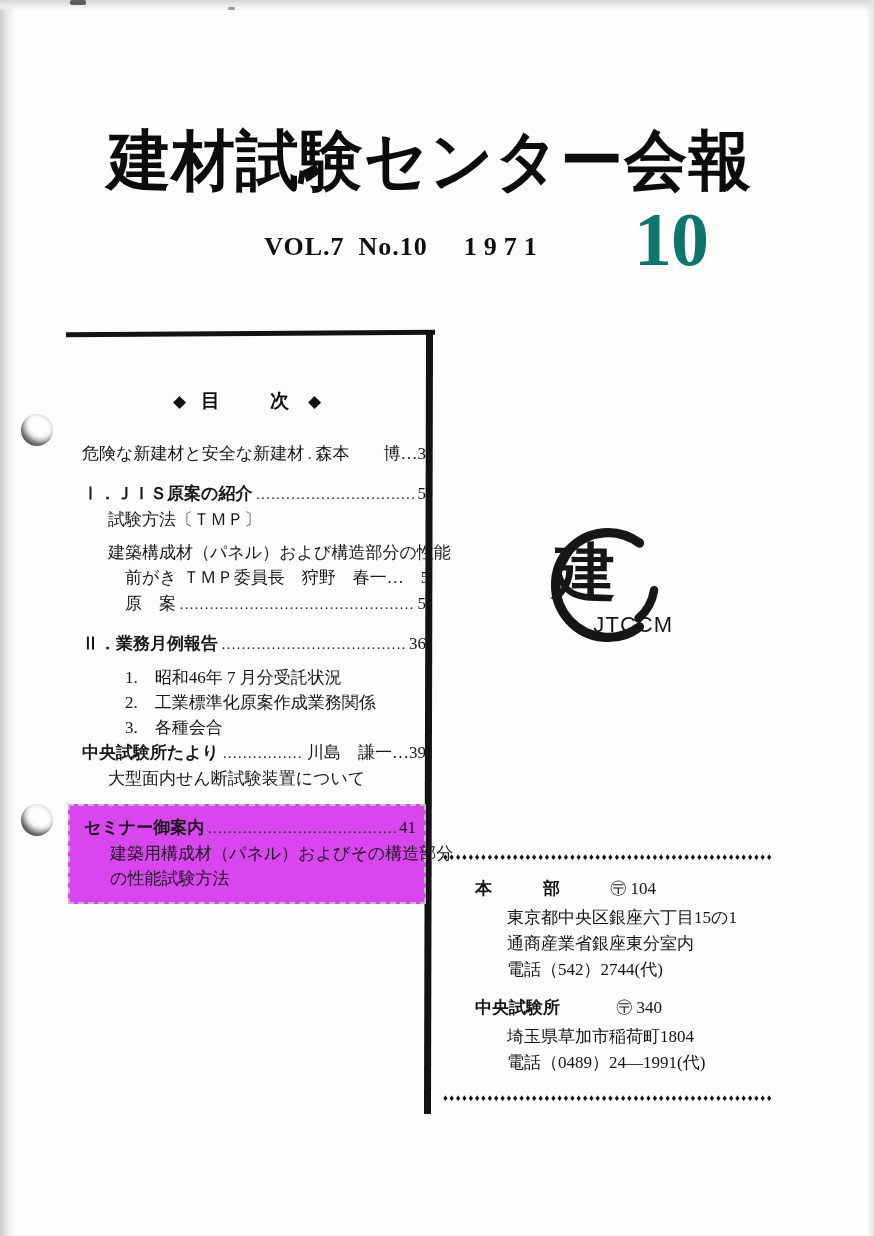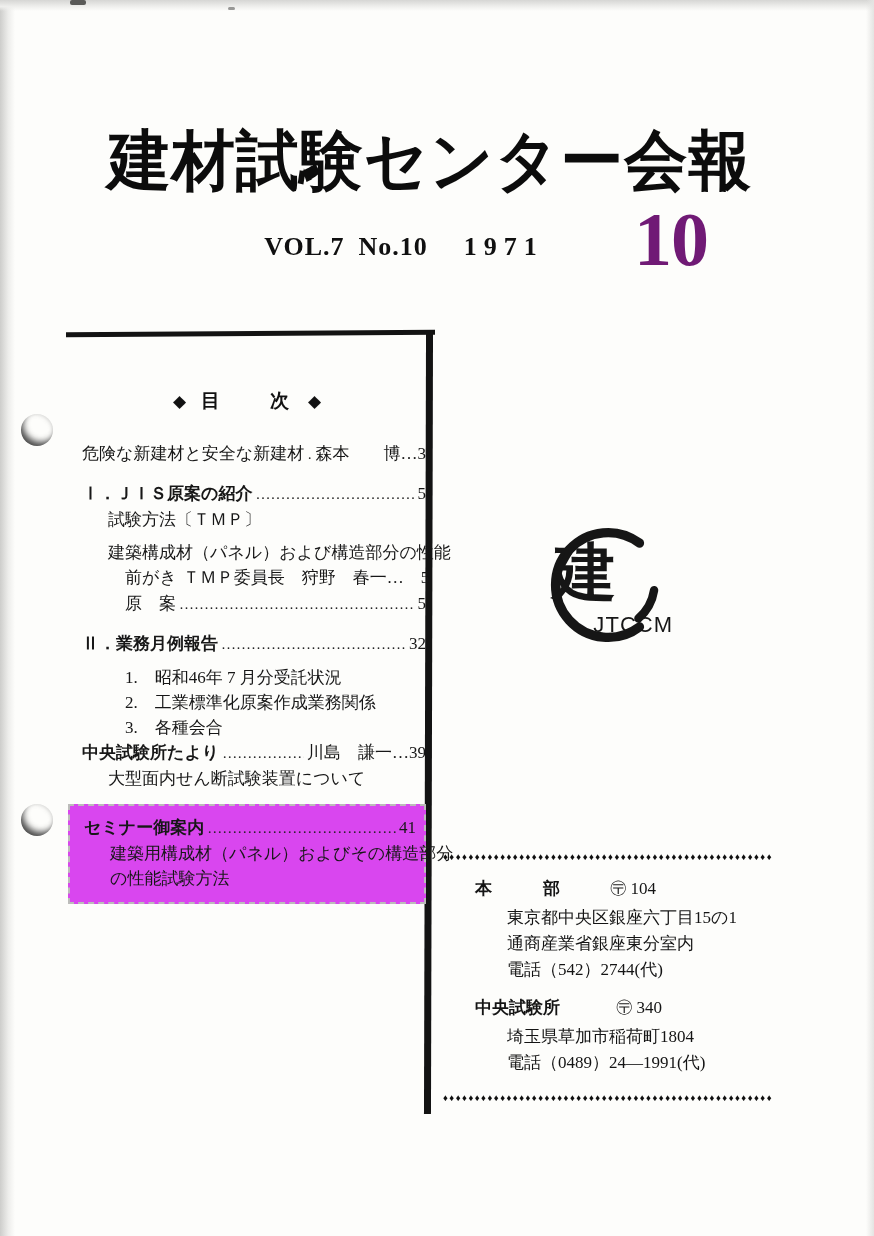--- a/index.html
+++ b/index.html
@@ -27,21 +27,21 @@
   }
   .vol-line{
     position:absolute;left:0;width:100%;top:232px;text-align:center;
     transform:translateX(-33px);
     font-weight:bold;font-size:26px;color:#101010;letter-spacing:1px;
   }
   .vol-line .no{margin-left:14px;}
   .vol-line .year{margin-left:36px;letter-spacing:7px;}
   .issue-num{
     position:absolute;left:634px;top:196px;
-    font-size:76px;font-weight:600;color:#701a75;letter-spacing:-1px;
+    font-size:76px;font-weight:600;color:#0f766e;letter-spacing:-1px;
   }
 
   
   .frame-top{position:absolute;left:66px;top:331px;width:369px;height:5px;background:#131313;transform:rotate(-0.4deg);}
   .frame-right{position:absolute;left:425px;top:332px;width:7px;height:782px;background:#131313;transform:rotate(0.15deg);}
 
   
   .punch-hole{position:absolute;left:21px;width:32px;height:32px;border-radius:50%;background:#fdfdfb;
     box-shadow:inset 4px -6px 6px -2px rgba(45,45,45,.85), inset -2px 2px 4px -2px rgba(120,120,120,.35);}
   .punch-hole.h1{top:414px;}
@@ -135,21 +135,21 @@
           <span class="trail">ＴＭＰ委員長　狩野　春一…　5</span>
         </div>
         <div class="toc-row indent2">
           <span class="tx">原　案</span>
           <span class="leader">…………………………………………………………………………………………………………</span>
           <span class="trail">5</span>
         </div>
         <div class="toc-row bold gap-lg">
           <span class="tx">Ⅱ．業務月例報告</span>
           <span class="leader">…………………………………………………………………………………………………………</span>
-          <span class="trail">32</span>
+          <span class="trail">36</span>
         </div>
         <div class="toc-row indent2 gap-sm">
           <span class="tx">1.　昭和46年 7 月分受託状況</span>
         </div>
         <div class="toc-row indent2">
           <span class="tx">2.　工業標準化原案作成業務関係</span>
         </div>
         <div class="toc-row indent2">
           <span class="tx">3.　各種会合</span>
         </div>

